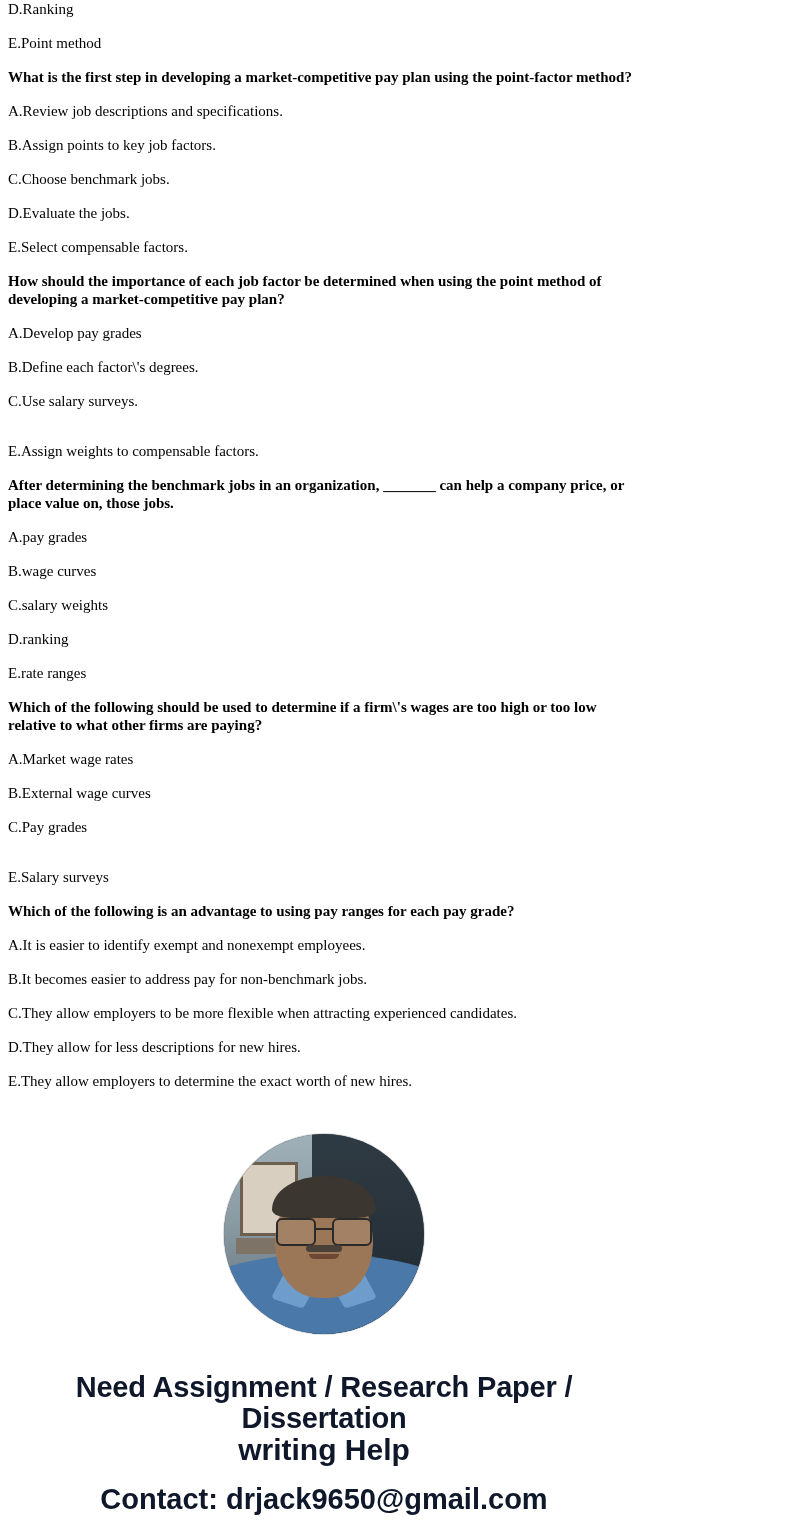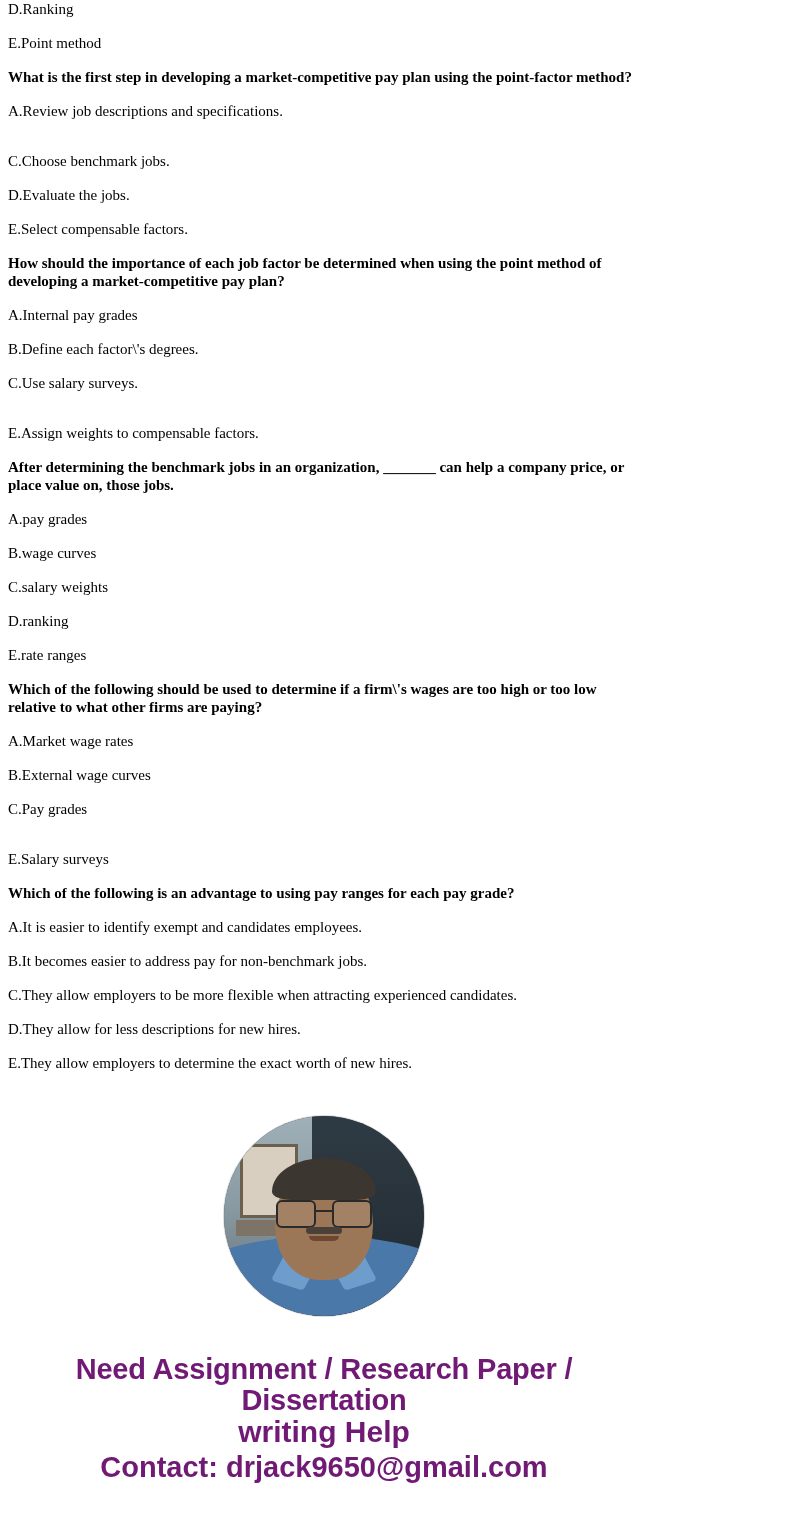--- a/index.html
+++ b/index.html
@@ -197,69 +197,70 @@
     width: 36px;
     height: 7px;
     background: #4a403a;
     border-radius: 4px;
   }
   .cta {
     margin-top: 38px;
     text-align: center;
     font-family: "Liberation Sans", "DejaVu Sans", sans-serif;
     font-weight: bold;
-    color: #701a75;
+    color: #0f172a;
   }
   .cta-line1 {
     font-size: 29px;
     line-height: 31px;
     letter-spacing: -0.2px;
   }
   .cta-line2 {
     font-size: 30px;
     line-height: 31px;
   }
   .cta-contact {
     font-size: 29px;
     line-height: 36px;
-    margin-top: 2px;
+    margin-top: 16px;
   }
 </style>
 </head>
 <body>
 
 <div class="page">
 
   <div class="block lead-partial">
     <p class="q-option">D.Ranking</p>
     <div class="spacer-opt"></div>
     <p class="q-option">E.Point method</p>
   </div>
 
   <div class="spacer-stem"></div>
 
   <div class="block">
     <p class="q-stem">What is the first step in developing a market-competitive pay plan using the point-factor method?</p>
     <div class="spacer-opt"></div>
     <p class="q-option">A.Review job descriptions and specifications.</p>
     <div class="spacer-opt"></div>
+    <p class="q-option">B.Assign points to key job factors.</p>
     <div class="spacer-opt"></div>
     <p class="q-option">C.Choose benchmark jobs.</p>
     <div class="spacer-opt"></div>
     <p class="q-option">D.Evaluate the jobs.</p>
     <div class="spacer-opt"></div>
     <p class="q-option">E.Select compensable factors.</p>
   </div>
 
   <div class="spacer-stem"></div>
 
   <div class="block">
     <p class="q-stem">How should the importance of each job factor be determined when using the point method of developing a market-competitive pay plan?</p>
     <div class="spacer-opt"></div>
-    <p class="q-option">A.Internal pay grades</p>
+    <p class="q-option">A.Develop pay grades</p>
     <div class="spacer-opt"></div>
     <p class="q-option">B.Define each factor\'s degrees.</p>
     <div class="spacer-opt"></div>
     <p class="q-option">C.Use salary surveys.</p>
     <div class="spacer-opt"></div>
     <div class="spacer-opt"></div>
     <p class="q-option">E.Assign weights to compensable factors.</p>
   </div>
 
   <div class="spacer-stem"></div>
@@ -291,21 +292,21 @@
     <div class="spacer-opt"></div>
     <div class="spacer-opt"></div>
     <p class="q-option">E.Salary surveys</p>
   </div>
 
   <div class="spacer-stem"></div>
 
   <div class="block">
     <p class="q-stem">Which of the following is an advantage to using pay ranges for each pay grade?</p>
     <div class="spacer-opt"></div>
-    <p class="q-option">A.It is easier to identify exempt and candidates employees.</p>
+    <p class="q-option">A.It is easier to identify exempt and nonexempt employees.</p>
     <div class="spacer-opt"></div>
     <p class="q-option">B.It becomes easier to address pay for non-benchmark jobs.</p>
     <div class="spacer-opt"></div>
     <p class="q-option">C.They allow employers to be more flexible when attracting experienced candidates.</p>
     <div class="spacer-opt"></div>
     <p class="q-option">D.They allow for less descriptions for new hires.</p>
     <div class="spacer-opt"></div>
     <p class="q-option">E.They allow employers to determine the exact worth of new hires.</p>
   </div>
 

